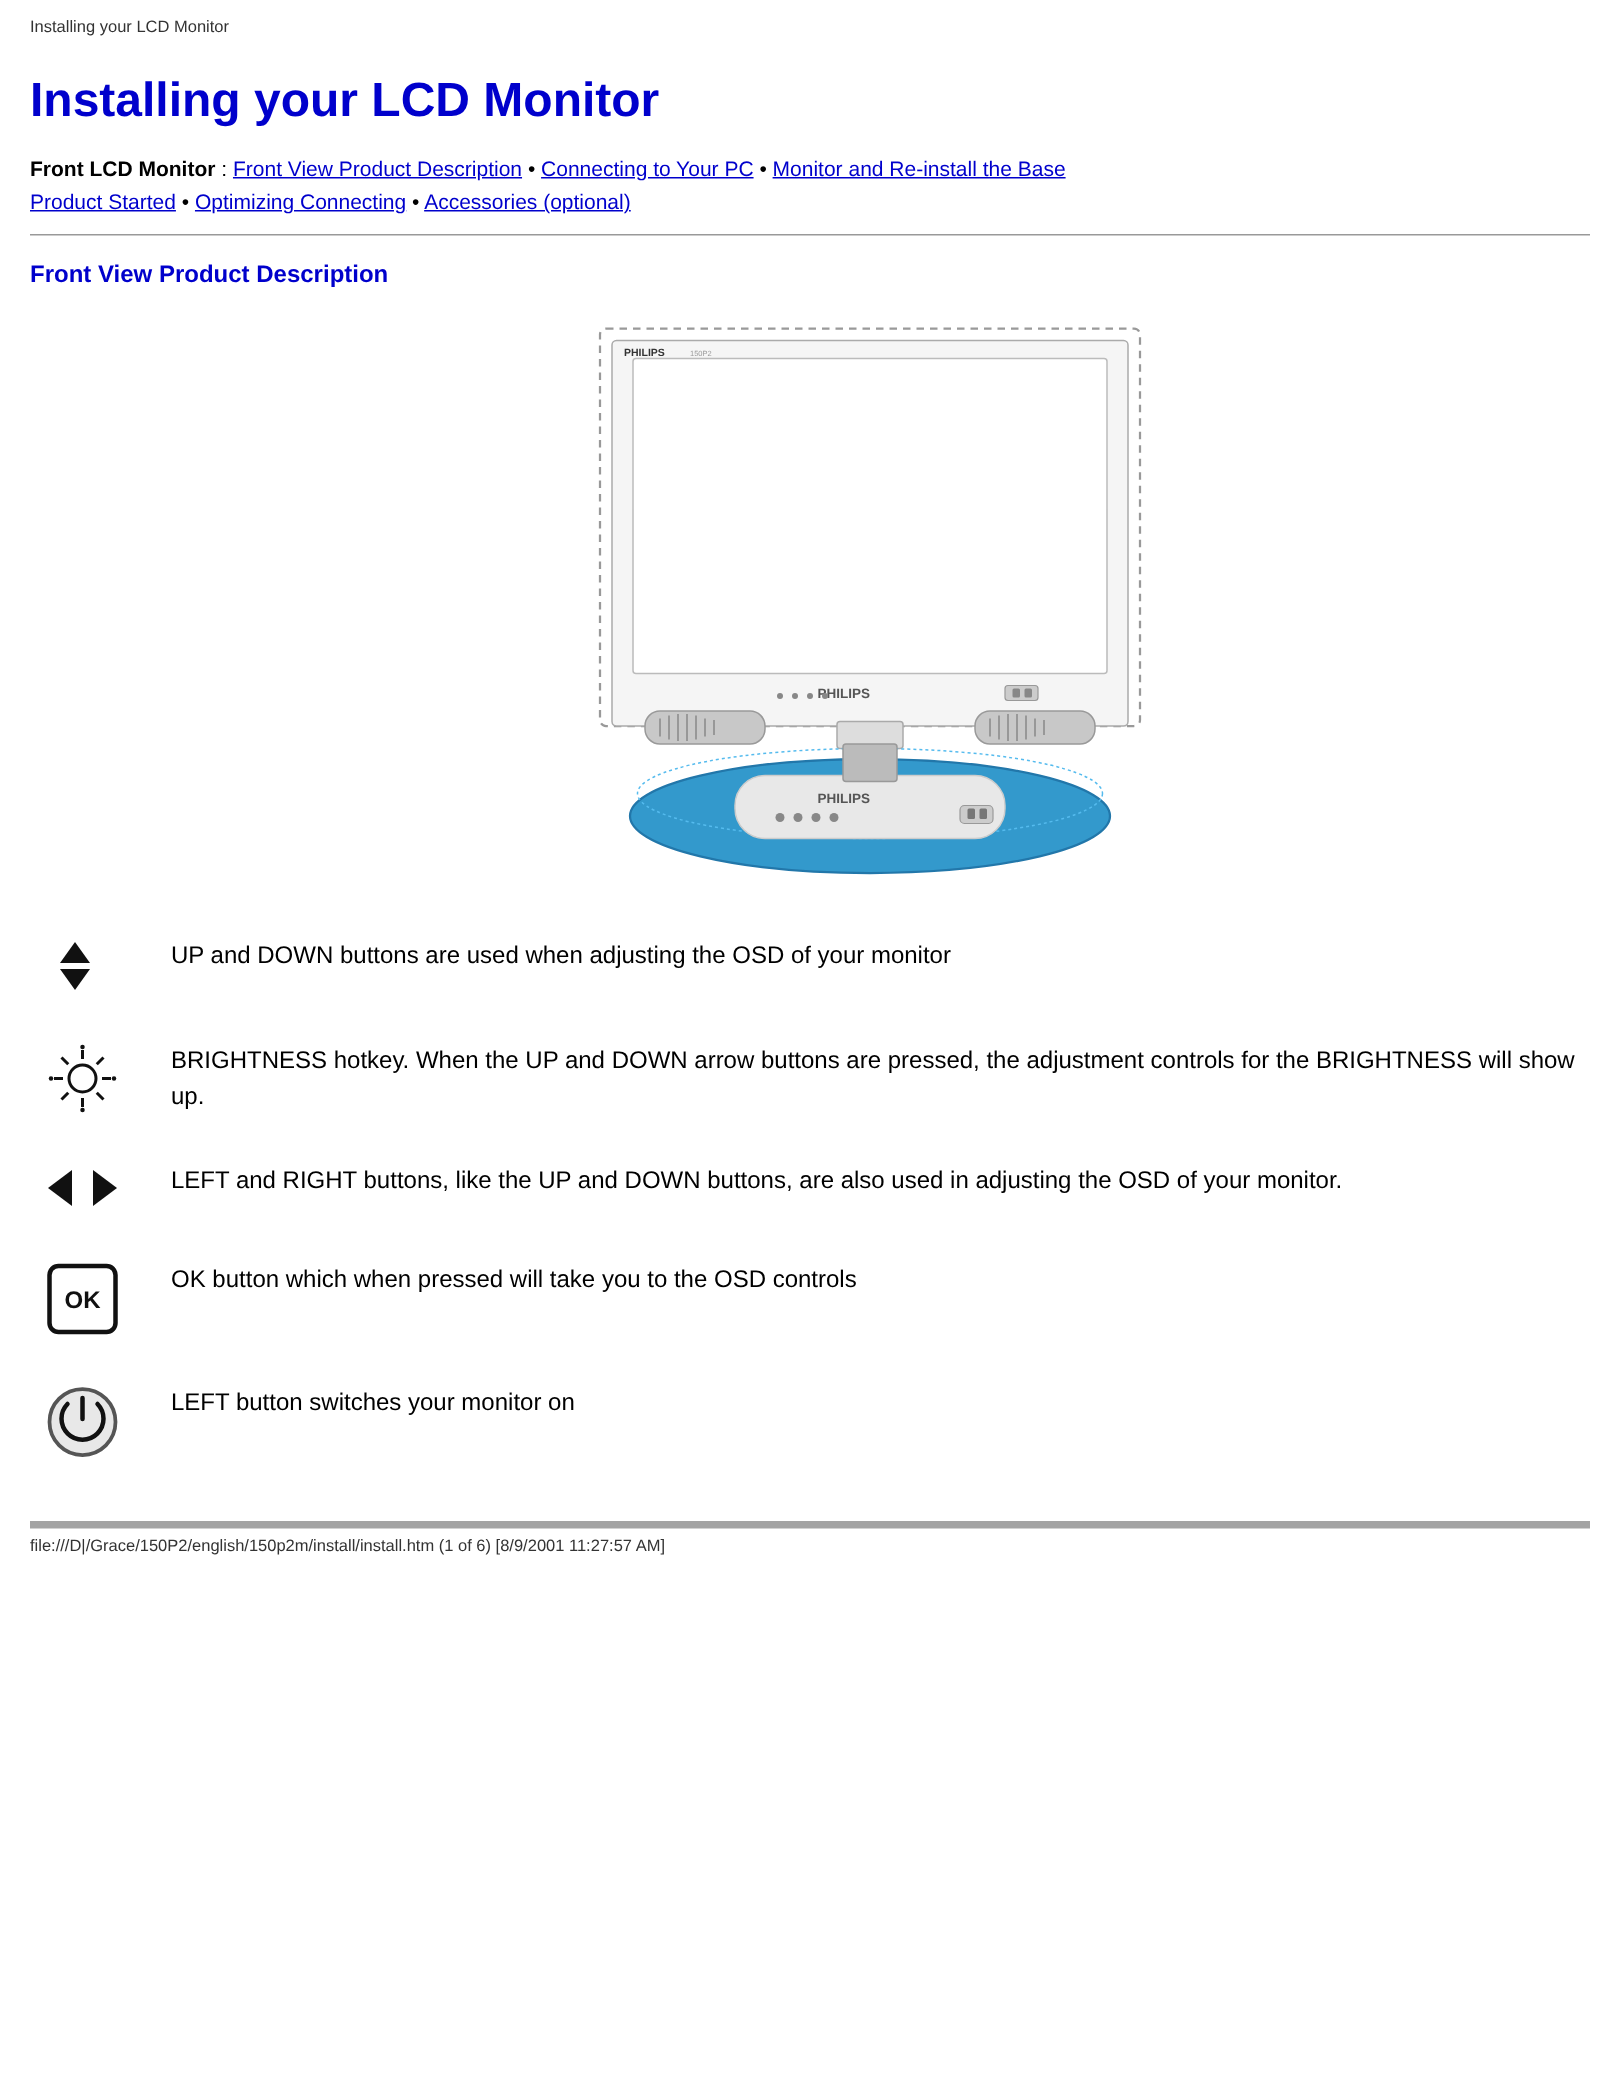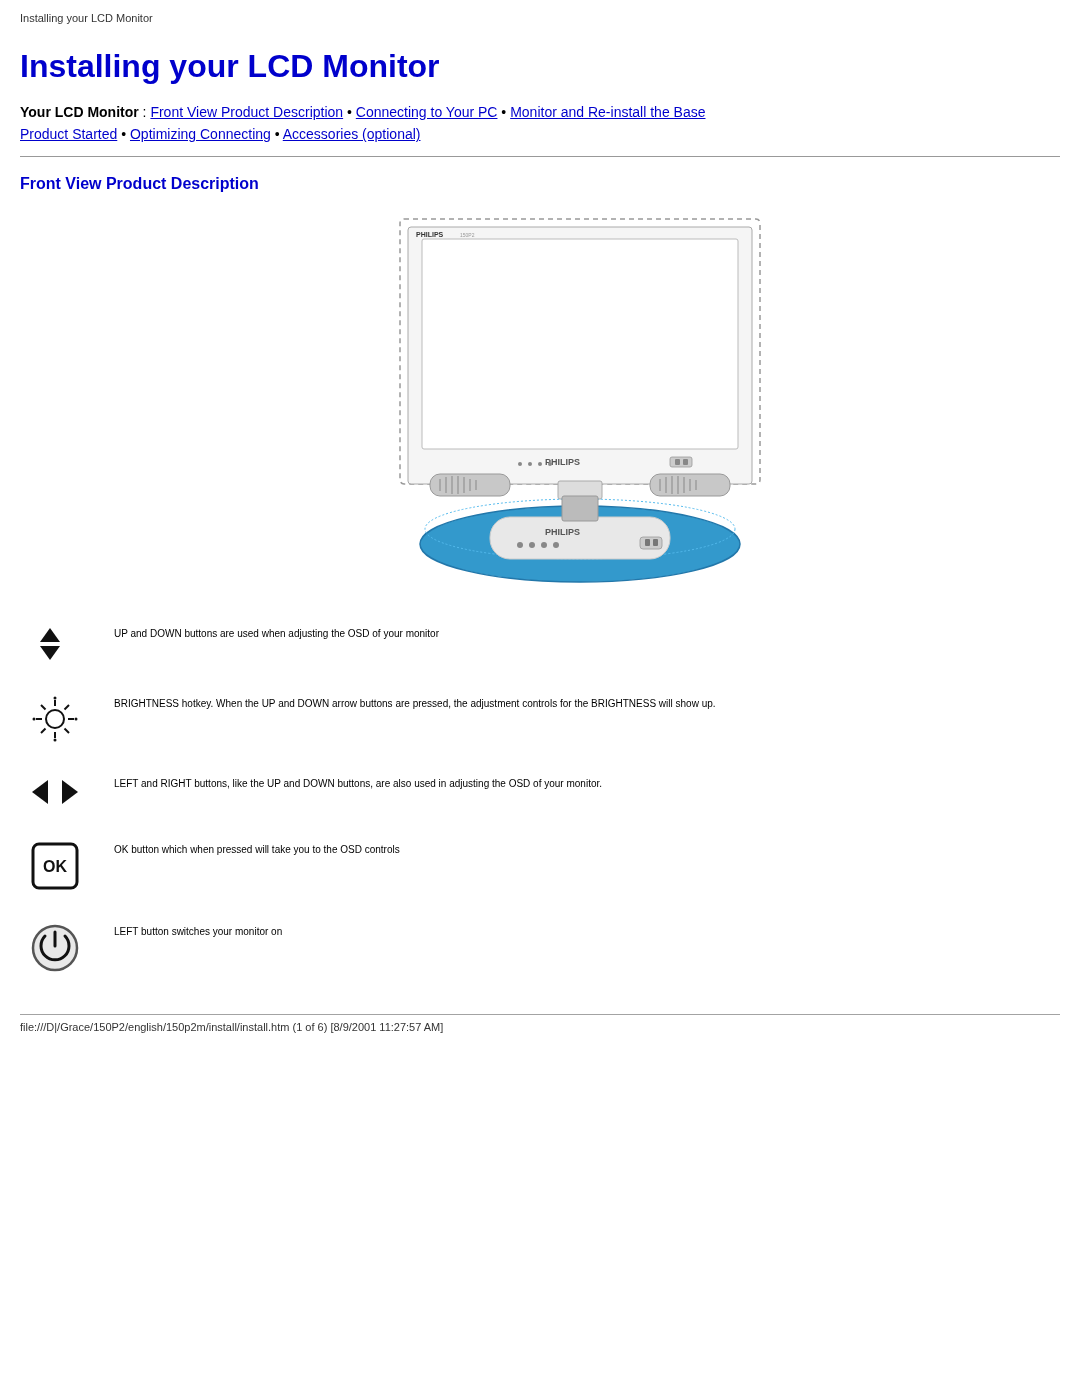--- a/index.html
+++ b/index.html
@@ -70,41 +70,41 @@
     .feature-icon {
       width: 70px;
       min-width: 70px;
       display: flex;
       align-items: center;
       justify-content: center;
       padding-top: 2px;
     }
     .feature-text {
       flex: 1;
-      font-size: 10px;
+      font-size: 16px;
       line-height: 1.5;
       padding-top: 4px;
     }
     .status-bar {
       font-size: 11px;
       color: #333;
-      border-top: 1px solid #a3a3a3;
+      border-top: 5px solid #a3a3a3;
       padding-top: 6px;
       margin-top: 40px;
     }
   </style>
 </head>
 <body>
 
 <div class="browser-tab">Installing your LCD Monitor</div>
 
 <h1 class="page-title">Installing your LCD Monitor</h1>
 
 <div class="nav-links">
-  <strong>Your LCD Monitor</strong><span> : </span><a href="#front">Front View Product Description</a> • <a href="#connecting">Connecting to Your PC</a> • <a href="#remove">Monitor and Re-install the Base</a><br>
+  <strong>Front LCD Monitor</strong><span> : </span><a href="#front">Front View Product Description</a> • <a href="#connecting">Connecting to Your PC</a> • <a href="#remove">Monitor and Re-install the Base</a><br>
   <a href="#getting">Product Started</a> • <a href="#optimizing">Optimizing Connecting</a> • <a href="#accessories">Accessories (optional)</a>
 </div>
 
 <hr>
 
 <h2 class="section-title">Front View Product Description</h2>
 
 <div class="monitor-image-container">
   <div class="monitor-svg-wrapper">
     <svg width="420" height="380" viewBox="0 0 420 380" xmlns="http://www.w3.org/2000/svg">

